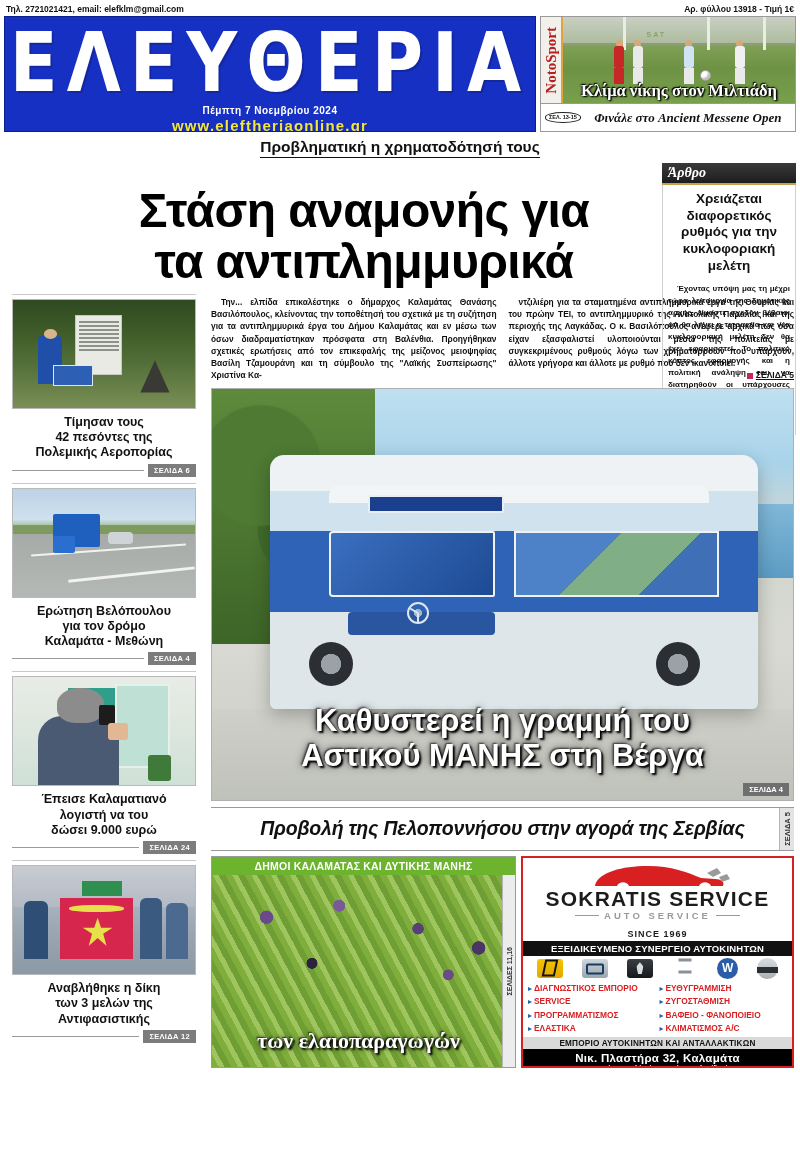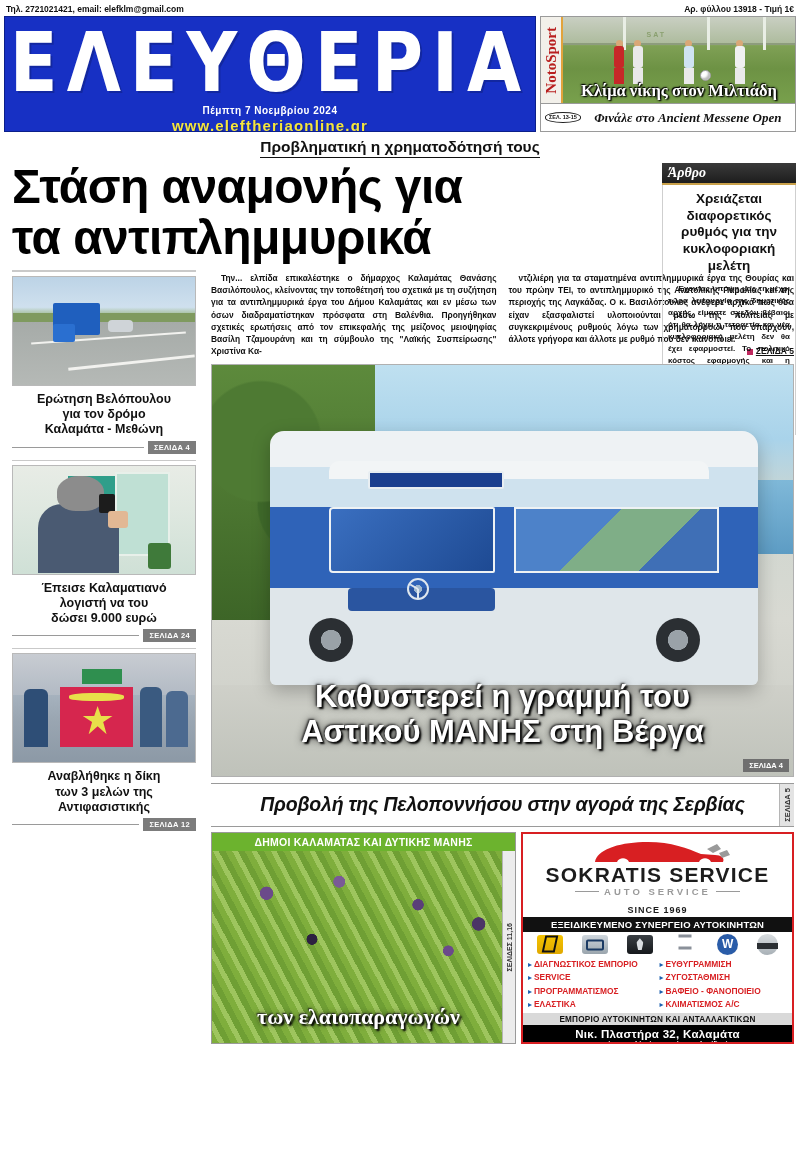--- a/index.html
+++ b/index.html
@@ -118,23 +118,25 @@
   }
 
   
   .kicker-wrap { text-align: center; padding: 6px 0 0 0; }
   .kicker {
     display: inline-block;
     font-size: 15.5px; font-weight: bold; color: #111;
     border-bottom: 1.8px solid #111; padding-bottom: 1px;
   }
   .main-headline {
+    text-align: center;
     font-size: 48px; font-weight: bold; color: #000;
     line-height: 1.06; letter-spacing: -0.6px;
     padding: 4px 84px 6px 12px;
+    margin-top: 24px;
   }
 
   
   .body-row { display: flex; padding: 0 4px; gap: 5px; align-items: flex-start; }
 
   
   .sidebar { flex: 0 0 200px; }
   .sb-item { padding: 4px 8px 2px 8px; }
   .sb-photo {
     width: 100%; height: 110px;
@@ -422,20 +424,39 @@
     <div style="font-size:8px; line-height:1.5; text-align:justify; font-weight:bold; color:#111; margin-top:8px; text-indent:9px;">Έχοντας υπόψη μας τη μέχρι τώρα λειτουργία της δημοτικής αρχής, είμαστε σχεδόν βέβαιοι ότι θα λήγει η τετραετία και νέα κυκλοφοριακή μελέτη δεν θα έχει εφαρμοστεί. Το πολιτικό κόστος εφαρμογής και η πολιτική ανάληψη του να διατηρηθούν οι υπάρχουσες ισορροπίες, δεν αφήνουν κανένα περιθώριο αισιοδοξίας.</div>
     <div style="text-align:right; font-size:8.5px; font-weight:bold; font-style:italic; text-decoration:underline; border-top:1px solid #555; margin-top:4px; padding-top:1px;">ΣΕΛΙΔΑ 2</div>
   </div>
 </div>
 
 <div class="body-row">
 
   <div class="sidebar">
     <div class="sb-div"></div>
 
+    <div class="sb-item">
+      <div class="sb-photo ph-memorial">
+        <div style="position:absolute;left:34%;top:14%;width:26%;height:56%;background:#e8eae3;border:1px solid #c6c9bf;"></div>
+        <div style="position:absolute;left:36%;top:20%;width:22%;height:2px;background:#8d9189;box-shadow:0 4px 0 #8d9189,0 8px 0 #8d9189,0 12px 0 #8d9189,0 16px 0 #8d9189,0 20px 0 #8d9189,0 24px 0 #8d9189,0 28px 0 #8d9189;"></div>
+        <div style="position:absolute;left:14%;top:34%;width:13%;height:44%;background:#1f4fa8;border-radius:4px 4px 0 0;"></div>
+        <div style="position:absolute;left:17%;top:27%;width:7%;height:9%;border-radius:50%;background:#d8b48c;"></div>
+        <div style="position:absolute;left:22%;top:60%;width:22%;height:20%;background:#2d5fb4;border:1px solid #dfe6f2;"></div>
+        <div style="position:absolute;left:70%;top:56%;width:16%;height:30%;background:#3a3a34;clip-path:polygon(50% 0,100% 100%,0 100%);"></div>
+      </div>
+      <div class="sb-cap">
+        <div>Τίμησαν τους</div>
+        <div>42 πεσόντες της</div>
+        <div>Πολεμικής Αεροπορίας</div>
+      </div>
+      <div class="sb-selrow">
+        <div class="sb-rule"></div>
+        <div class="sel-badge">ΣΕΛΙΔΑ 6</div>
+      </div>
+    </div>
     <div class="sb-div"></div>
 
     <div class="sb-item">
       <div class="sb-photo ph-road">
         <div style="position:absolute;left:0;right:0;top:34%;height:8%;background:#7f9a5f;"></div>
         <div style="position:absolute;left:0;right:0;top:42%;bottom:0;background:linear-gradient(#a6aba8,#b5b9b6);"></div>
         <div style="position:absolute;left:10%;top:56%;width:85%;height:2px;background:#f2f2ef;transform:rotate(-4deg);"></div>
         <div style="position:absolute;left:30%;top:78%;width:70%;height:3px;background:#f2f2ef;transform:rotate(-6deg);"></div>
         <div style="position:absolute;left:22%;top:24%;width:26%;height:30%;background:#1f5fbe;border-radius:2px;"></div>
         <div style="position:absolute;left:22%;top:44%;width:12%;height:16%;background:#2a6fd0;border-radius:2px;"></div>

